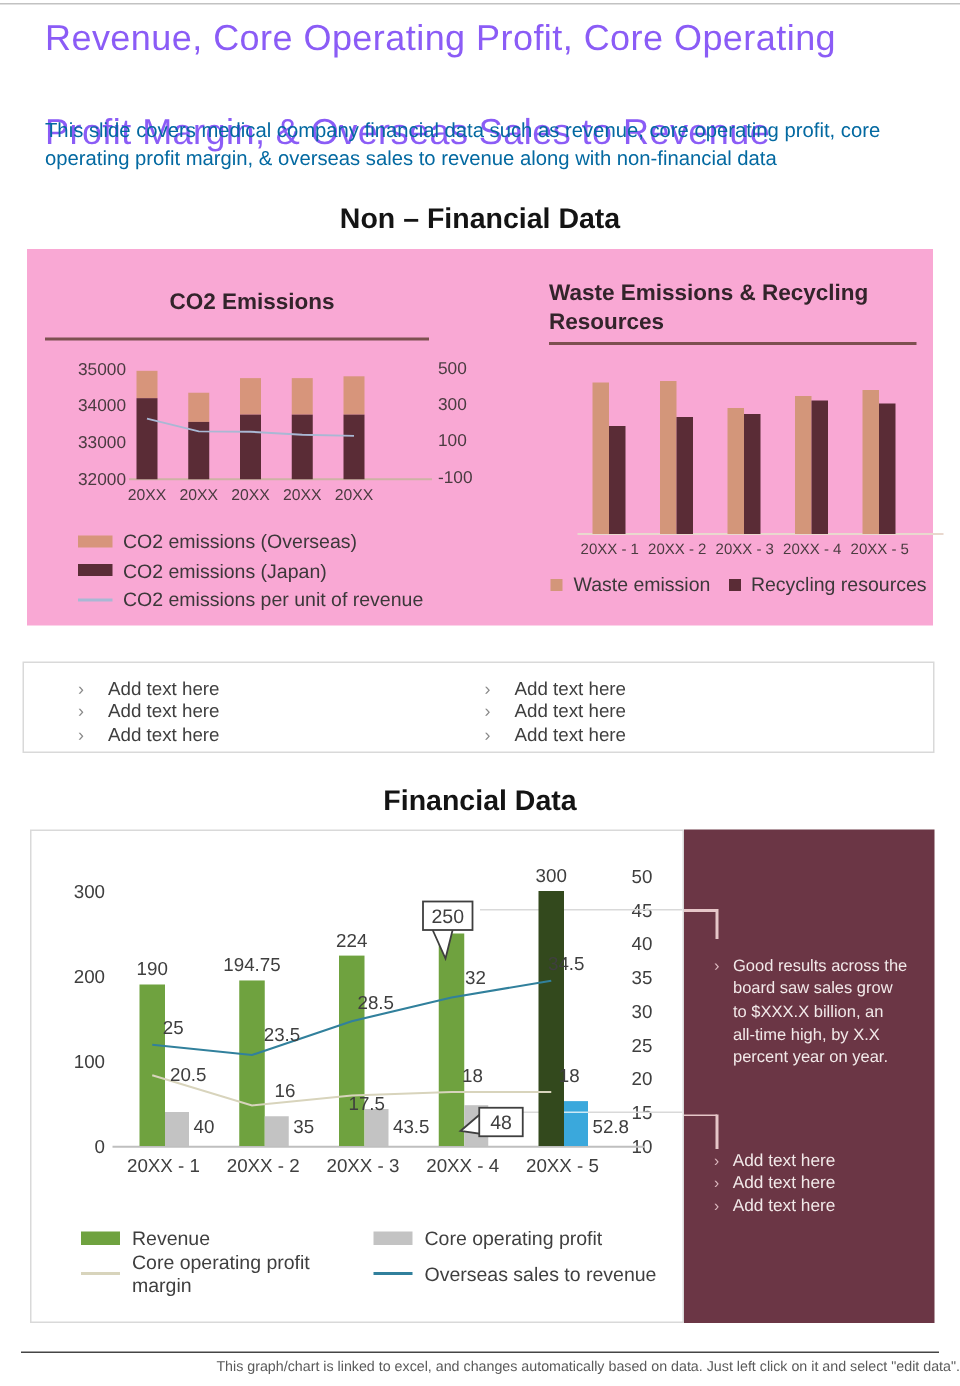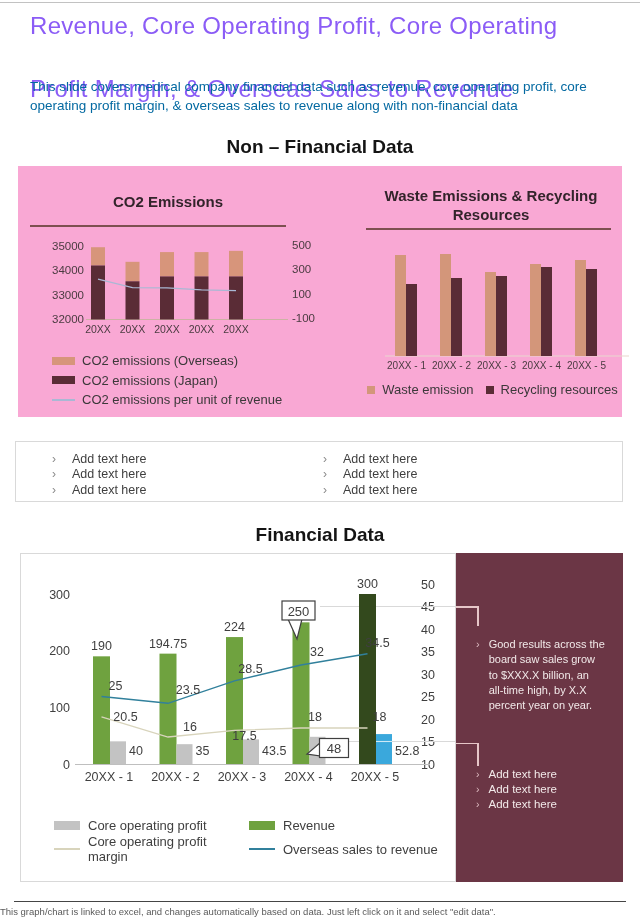--- a/index.html
+++ b/index.html
@@ -19,21 +19,21 @@
   #co2-title{left:10px;top:27px;width:280px;text-align:center;font-size:15px;font-weight:bold;color:#33242b;}
   #co2-underline{left:12px;top:59px;width:256px;height:2px;background:#7d5050;}
   #co2-mount{left:20px;top:70px;width:280px;height:104px;}
   #co2-legend{left:34px;top:185px;}
   .lg-row{display:flex;align-items:center;height:19.5px;gap:7px;font-size:13px;color:#3c383a;text-align:right;}
   .sw-bar{width:23px;height:8px;flex:0 0 auto;}
   .sw-line{width:23px;height:2px;flex:0 0 auto;}
   .sw-sq{width:8px;height:8px;flex:0 0 auto;}
 
   #waste-block{left:345px;top:0;width:259px;height:251px;}
-  #waste-title{left:3px;top:20px;width:250px;font-size:15px;font-weight:bold;line-height:19px;color:#33242b;text-align:center;}
+  #waste-title{left:3px;top:20px;width:250px;font-size:15px;font-weight:bold;line-height:19px;color:#33242b;}
   #waste-underline{left:3px;top:62px;width:245px;height:1.5px;background:#7d5050;}
   #waste-mount{left:14px;top:73px;width:260px;height:132px;}
   #waste-legend{left:0;top:214px;width:100%;display:flex;justify-content:center;gap:12px;}
 
   
   #notes{left:15px;top:441px;width:606px;height:59px;border:1px solid #d9d9d9;background:#fff;}
   .notes-col{top:9px;}
   #notes-col1{left:36px;} #notes-col2{left:307px;}
   .note-item{display:flex;gap:16px;height:15.5px;align-items:center;font-size:12.5px;color:#3f3f3f;}
   .bullet{color:#8a8a8a;font-size:12px;}
@@ -53,21 +53,21 @@
   #c2h{left:0;top:189.5px;width:22px;height:1.5px;}
   #c2v{left:21px;top:189.5px;width:1.5px;height:23px;}
   #sb-insight{left:20px;top:84px;width:132px;display:flex;gap:9px;}
   #sb-insight .bullet{color:#ddbac0;font-size:11px;line-height:15.3px;}
   #sb-insight p{margin:0;width:117px;font-size:11px;line-height:15.3px;color:#f2e9e9;}
   #sb-list{left:20px;top:213px;}
   .sb-item{display:flex;gap:9px;height:15.2px;align-items:center;font-size:11.5px;color:#f2e9e9;}
   .sb-item .bullet{color:#ddbac0;font-size:10.5px;}
 
   #footer-line{left:14px;top:901px;width:612px;height:1.2px;background:#454545;}
-  #footer-text{left:0;right:0;top:906px;text-align:left;font-size:9.5px;color:#5a5a5a;}
+  #footer-text{left:0;right:0;top:906px;text-align:right;font-size:9.5px;color:#5a5a5a;}
 </style>
 </head>
 <body>
 
 <div class="abs" id="topline"></div>
 
 <h1 class="abs" id="page-title" style="margin:0;">
   <span style="display:block;">Revenue, Core Operating Profit, Core Operating</span>
   <span style="display:block;margin-top:33px;">Profit Margin, &amp; Overseas Sales to Revenue</span>
 </h1>
@@ -247,26 +247,26 @@
         <rect x="289.5" y="172.5" width="29" height="19" fill="#fff" stroke="#3f3f3f" stroke-width="1.2"></rect>
         <text x="304" y="186.5" text-anchor="middle" font-size="13" fill="#3f3f3f" font-family="Liberation Sans, sans-serif">48</text>
         <text x="79" y="215" text-anchor="middle" font-size="12.5" fill="#3f3f3f" font-family="Liberation Sans, sans-serif">20XX - 1</text>
         <text x="145.5" y="215" text-anchor="middle" font-size="12.5" fill="#3f3f3f" font-family="Liberation Sans, sans-serif">20XX - 2</text>
         <text x="212" y="215" text-anchor="middle" font-size="12.5" fill="#3f3f3f" font-family="Liberation Sans, sans-serif">20XX - 3</text>
         <text x="278.5" y="215" text-anchor="middle" font-size="12.5" fill="#3f3f3f" font-family="Liberation Sans, sans-serif">20XX - 4</text>
         <text x="345" y="215" text-anchor="middle" font-size="12.5" fill="#3f3f3f" font-family="Liberation Sans, sans-serif">20XX - 5</text>
       </svg></div>
   <div class="abs" id="fin-legend">
     <div class="fin-lg">
+      <span class="fsw-bar" style="background: rgb(111, 162, 63);"></span>
+      <span>Revenue</span>
+    </div>
+    <div class="fin-lg">
       <span class="fsw-bar" style="background: rgb(195, 195, 195);"></span>
       <span>Core operating profit</span>
-    </div>
-    <div class="fin-lg">
-      <span class="fsw-bar" style="background: rgb(111, 162, 63);"></span>
-      <span>Revenue</span>
     </div>
     <div class="fin-lg">
       <span class="fsw-line" style="background: rgb(216, 212, 188);"></span>
       <span>Core operating profit margin</span>
     </div>
     <div class="fin-lg">
       <span class="fsw-line" style="background: rgb(49, 128, 156);"></span>
       <span>Overseas sales to revenue</span>
     </div>
   </div>

